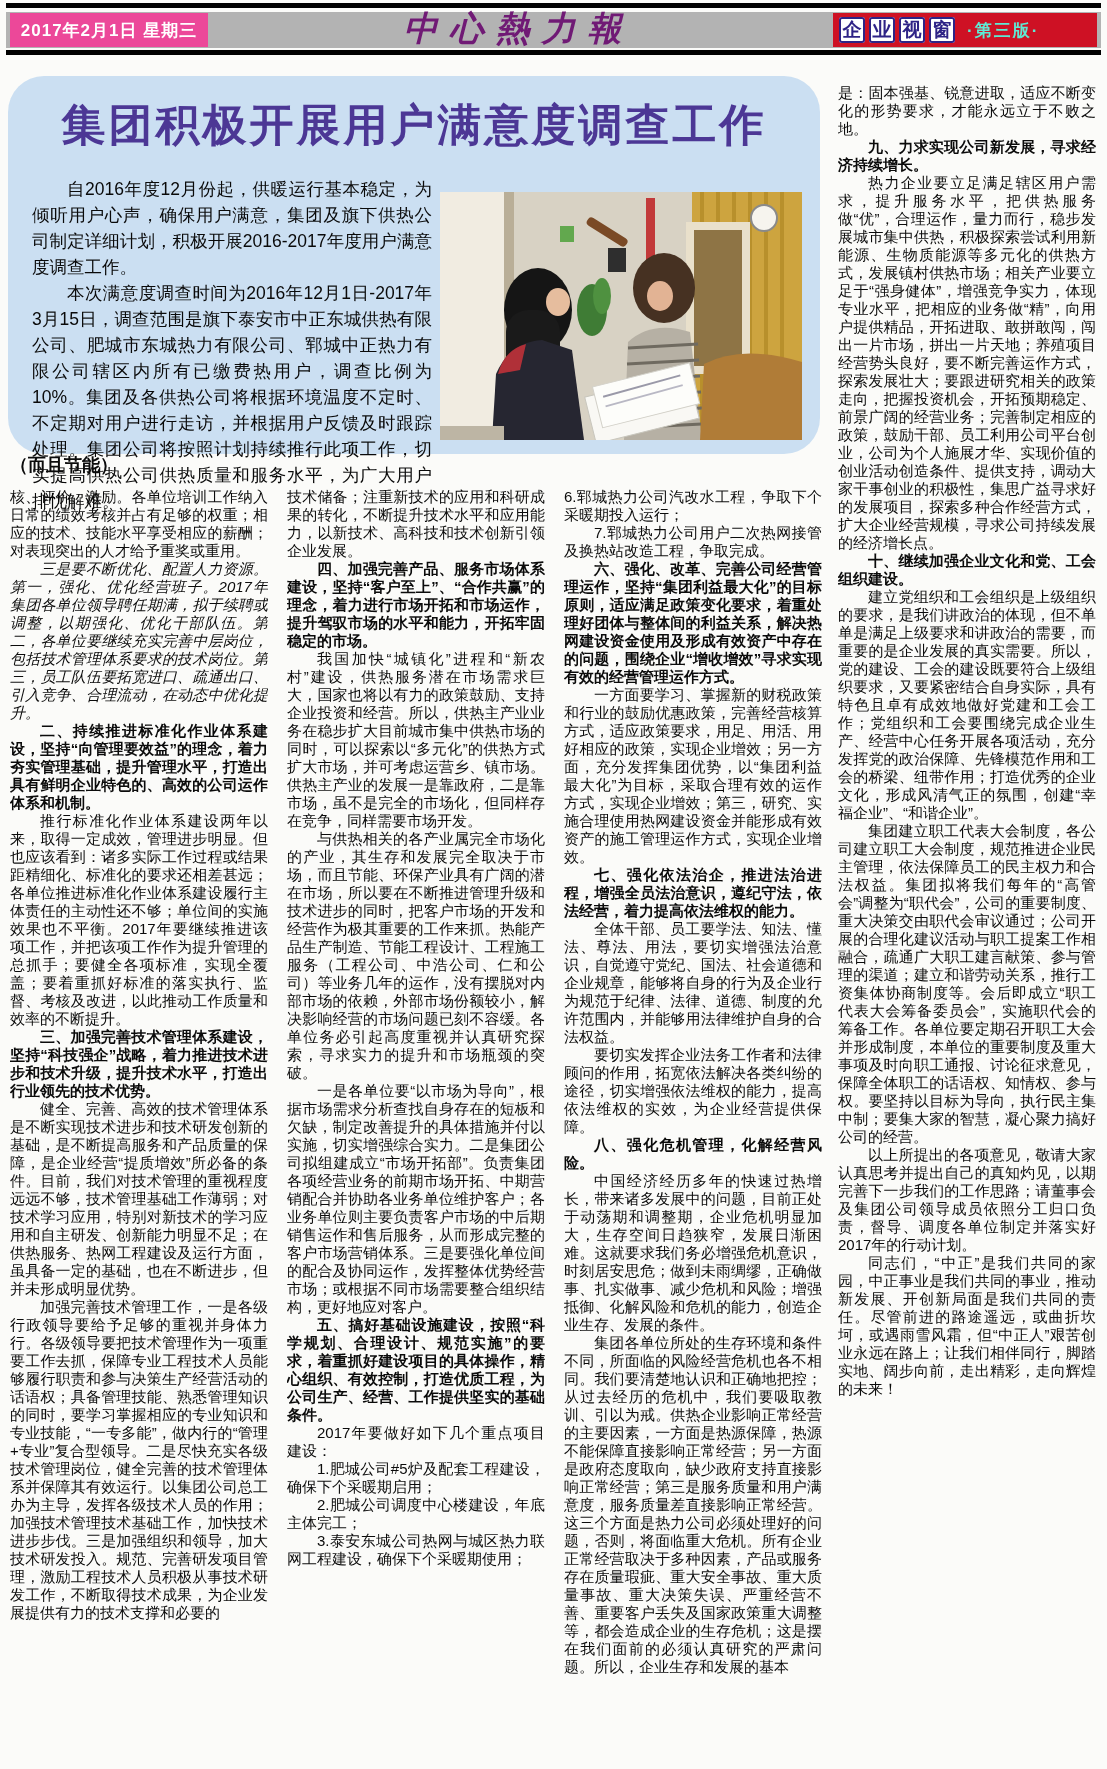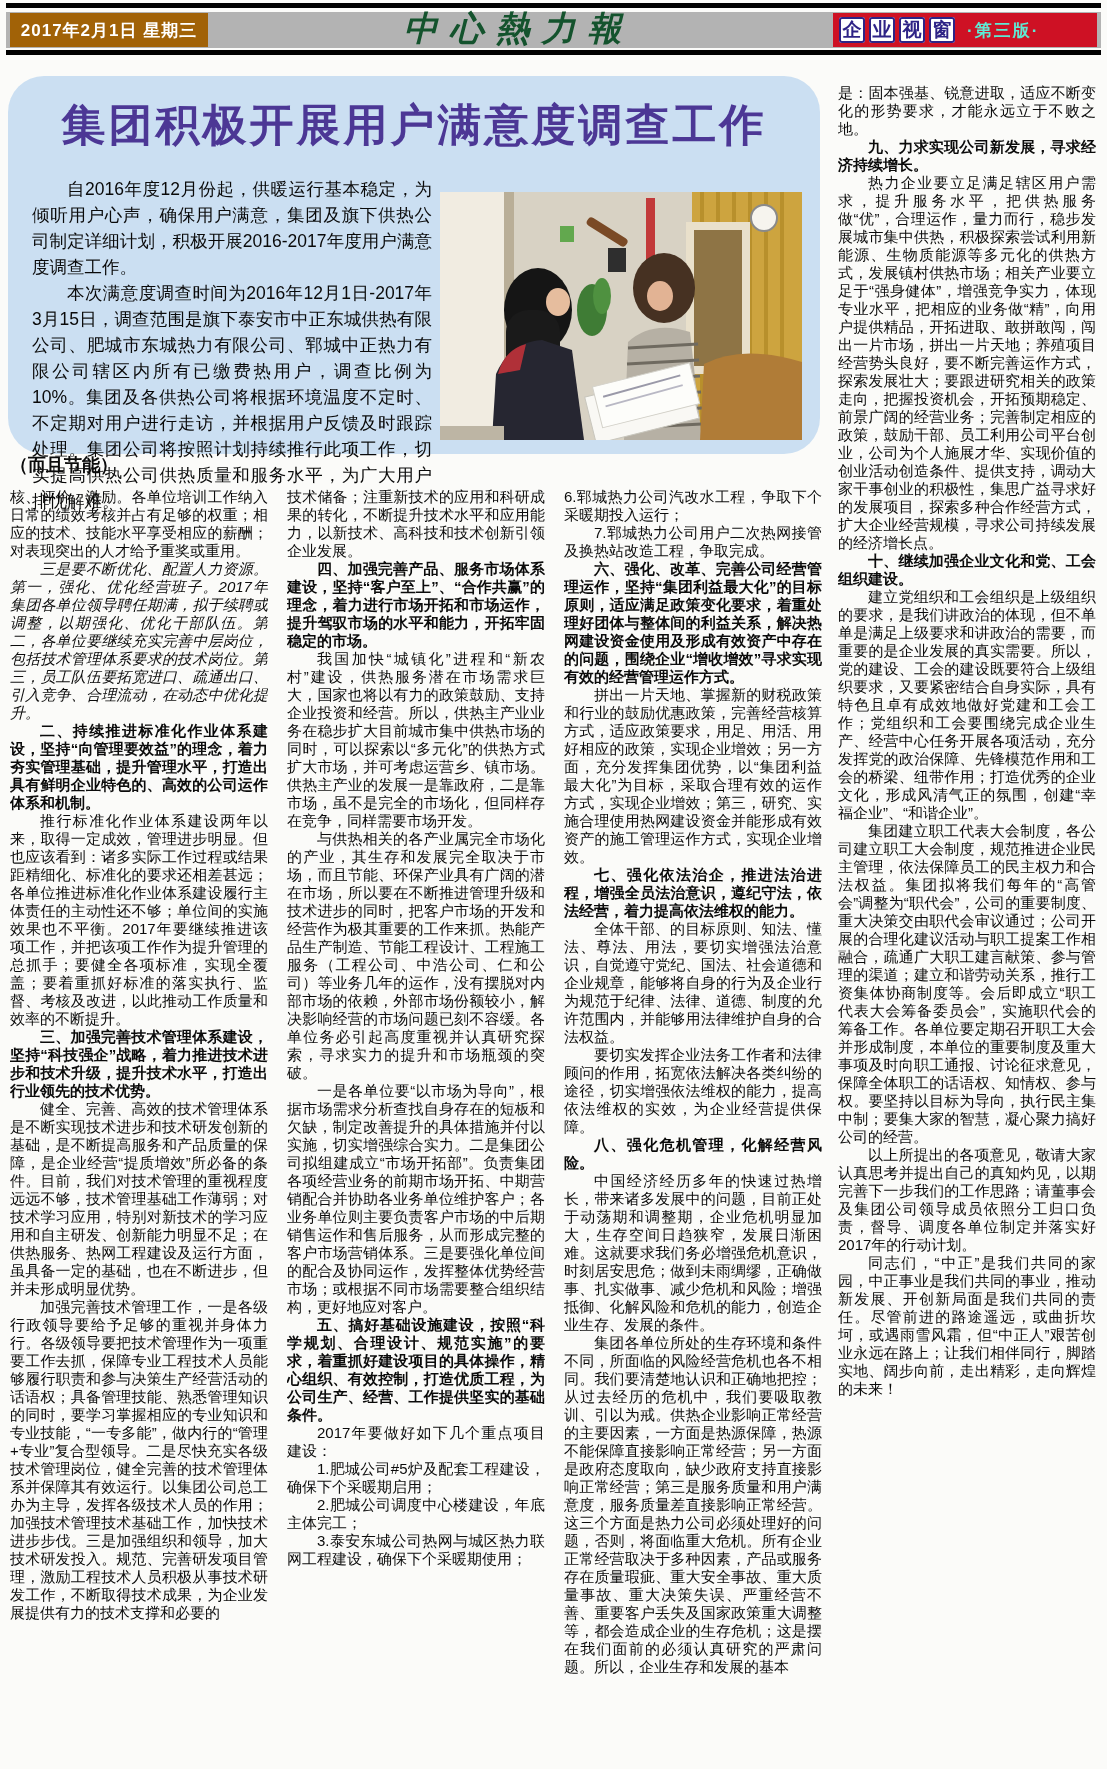--- a/index.html
+++ b/index.html
@@ -7,28 +7,28 @@
     position:relative;width:1107px;height:1769px;margin:0 auto;
     background:#fbfbf9;overflow:hidden;
     font-family:"Liberation Sans","DejaVu Sans",sans-serif;color:#0b0b0b;
   }
   
   .rule{position:absolute;left:6px;right:6px;background:#000;}
   .rule-top{top:3px;height:5px;}
   .rule-bottom{top:50px;height:5px;}
   .mast-bar{position:absolute;left:6px;right:6px;top:12px;height:36px;background:#b3b3b3;}
   .date-box{
-    position:absolute;left:4px;top:1px;bottom:1px;width:198px;background:#a16207;
+    position:absolute;left:4px;top:1px;bottom:1px;width:198px;background:#ec4899;
     color:#fff;font-weight:bold;font-size:17px;display:flex;align-items:center;
     justify-content:center;letter-spacing:1px;
   }
   .paper-title{
     position:absolute;left:210px;right:280px;top:-6px;text-align:center;
     font-family:"Liberation Serif","DejaVu Serif",serif;font-style:italic;
-    font-weight:bold;font-size:34px;letter-spacing:12px;color:#14532d;white-space:nowrap;
+    font-weight:bold;font-size:34px;letter-spacing:12px;color:#701a75;white-space:nowrap;
   }
   .right-box{
     position:absolute;right:4px;top:1px;bottom:1px;width:264px;background:#ce1124;
     display:flex;align-items:center;padding:0 6px;box-sizing:border-box;
   }
   .tile{
     width:26px;height:26px;background:#fff;color:#2e2386;font-weight:bold;font-size:19px;
     display:flex;align-items:center;justify-content:center;border-radius:3px;
     box-shadow:inset 0 0 0 2px #2e2386;margin-right:4px;
   }
@@ -168,23 +168,23 @@
         <p class="blk head">五、搞好基础设施建设，按照“科学规划、合理设计、规范实施”的要求，着重抓好建设项目的具体操作，精心组织、有效控制，打造优质工程，为公司生产、经营、工作提供坚实的基础条件。</p>
         <p class="blk normal">2017年要做好如下几个重点项目建设：</p>
         <p class="blk item">1.肥城公司#5炉及配套工程建设，确保下个采暖期启用；</p>
         <p class="blk item">2.肥城公司调度中心楼建设，年底主体完工；</p>
         <p class="blk item">3.泰安东城公司热网与城区热力联网工程建设，确保下个采暖期使用；</p>
       </div>
     <div class="col" id="col3">
         <p class="blk cont">6.郓城热力公司汽改水工程，争取下个采暖期投入运行；</p>
         <p class="blk item">7.郓城热力公司用户二次热网接管及换热站改造工程，争取完成。</p>
         <p class="blk head">六、强化、改革、完善公司经营管理运作，坚持“集团利益最大化”的目标原则，适应满足政策变化要求，着重处理好团体与整体间的利益关系，解决热网建设资金使用及形成有效资产中存在的问题，围绕企业“增收增效”寻求实现有效的经营管理运作方式。</p>
-        <p class="blk normal">拼出一片天地、掌握新的财税政策和行业的鼓励优惠政策，完善经营核算方式，适应政策要求，用足、用活、用好相应的政策，实现企业增效；另一方面，充分发挥集团优势，以“集团利益最大化”为目标，采取合理有效的运作方式，实现企业增效；第三，研究、实施合理使用热网建设资金并能形成有效资产的施工管理运作方式，实现企业增效。</p>
+        <p class="blk normal">一方面要学习、掌握新的财税政策和行业的鼓励优惠政策，完善经营核算方式，适应政策要求，用足、用活、用好相应的政策，实现企业增效；另一方面，充分发挥集团优势，以“集团利益最大化”为目标，采取合理有效的运作方式，实现企业增效；第三，研究、实施合理使用热网建设资金并能形成有效资产的施工管理运作方式，实现企业增效。</p>
         <p class="blk head">七、强化依法治企，推进法治进程，增强全员法治意识，遵纪守法，依法经营，着力提高依法维权的能力。</p>
-        <p class="blk normal">全体干部、的目标原则、知法、懂法、尊法、用法，要切实增强法治意识，自觉遵守党纪、国法、社会道德和企业规章，能够将自身的行为及企业行为规范于纪律、法律、道德、制度的允许范围内，并能够用法律维护自身的合法权益。</p>
+        <p class="blk normal">全体干部、员工要学法、知法、懂法、尊法、用法，要切实增强法治意识，自觉遵守党纪、国法、社会道德和企业规章，能够将自身的行为及企业行为规范于纪律、法律、道德、制度的允许范围内，并能够用法律维护自身的合法权益。</p>
         <p class="blk normal">要切实发挥企业法务工作者和法律顾问的作用，拓宽依法解决各类纠纷的途径，切实增强依法维权的能力，提高依法维权的实效，为企业经营提供保障。</p>
         <p class="blk head">八、强化危机管理，化解经营风险。</p>
         <p class="blk normal">中国经济经历多年的快速过热增长，带来诸多发展中的问题，目前正处于动荡期和调整期，企业危机明显加大，生存空间日趋狭窄，发展日渐困难。这就要求我们务必增强危机意识，时刻居安思危；做到未雨绸缪，正确做事、扎实做事、减少危机和风险；增强抵御、化解风险和危机的能力，创造企业生存、发展的条件。</p>
         <p class="blk normal">集团各单位所处的生存环境和条件不同，所面临的风险经营危机也各不相同。我们要清楚地认识和正确地把控；从过去经历的危机中，我们要吸取教训、引以为戒。供热企业影响正常经营的主要因素，一方面是热源保障，热源不能保障直接影响正常经营；另一方面是政府态度取向，缺少政府支持直接影响正常经营；第三是服务质量和用户满意度，服务质量差直接影响正常经营。这三个方面是热力公司必须处理好的问题，否则，将面临重大危机。所有企业正常经营取决于多种因素，产品或服务存在质量瑕疵、重大安全事故、重大质量事故、重大决策失误、严重经营不善、重要客户丢失及国家政策重大调整等，都会造成企业的生存危机；这是摆在我们面前的必须认真研究的严肃问题。所以，企业生存和发展的基本</p>
       </div>
     <div class="col" id="col4">
         <p class="blk cont">是：固本强基、锐意进取，适应不断变化的形势要求，才能永远立于不败之地。</p>
         <p class="blk head">九、力求实现公司新发展，寻求经济持续增长。</p>
         <p class="blk normal">热力企业要立足满足辖区用户需求，提升服务水平，把供热服务做“优”，合理运作，量力而行，稳步发展城市集中供热，积极探索尝试利用新能源、生物质能源等多元化的供热方式，发展镇村供热市场；相关产业要立足于“强身健体”，增强竞争实力，体现专业水平，把相应的业务做“精”，向用户提供精品，开拓进取、敢拼敢闯，闯出一片市场，拼出一片天地；养殖项目经营势头良好，要不断完善运作方式，探索发展壮大；要跟进研究相关的政策走向，把握投资机会，开拓预期稳定、前景广阔的经营业务；完善制定相应的政策，鼓励干部、员工利用公司平台创业，公司为个人施展才华、实现价值的创业活动创造条件、提供支持，调动大家干事创业的积极性，集思广益寻求好的发展项目，探索多种合作经营方式，扩大企业经营规模，寻求公司持续发展的经济增长点。</p>
         <p class="blk head">十、继续加强企业文化和党、工会组织建设。</p>

